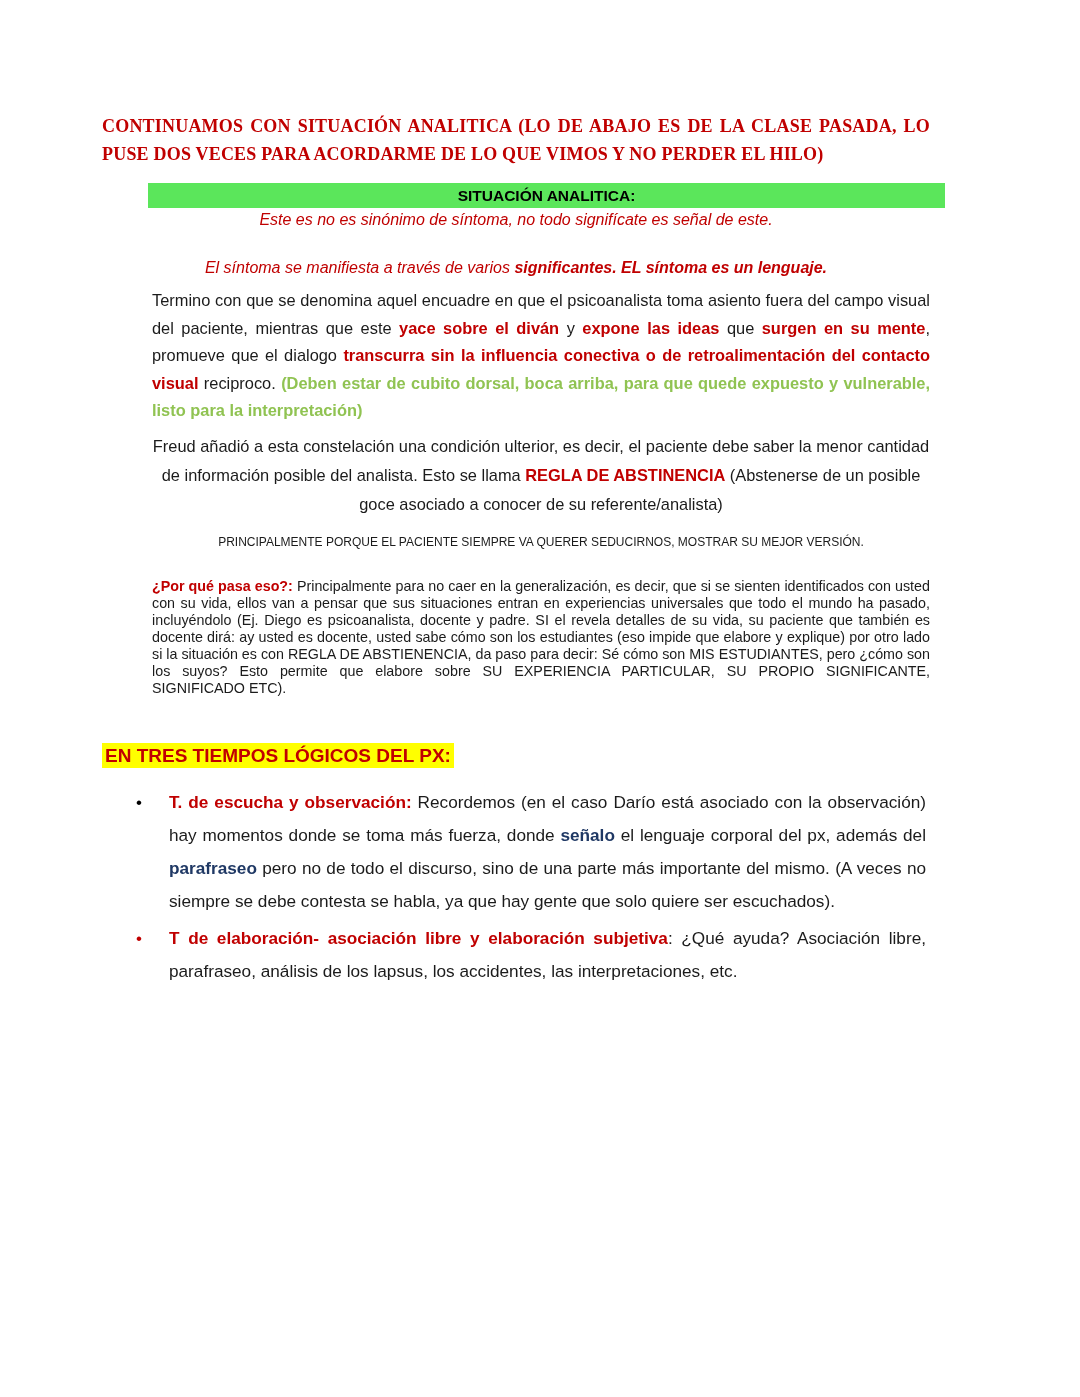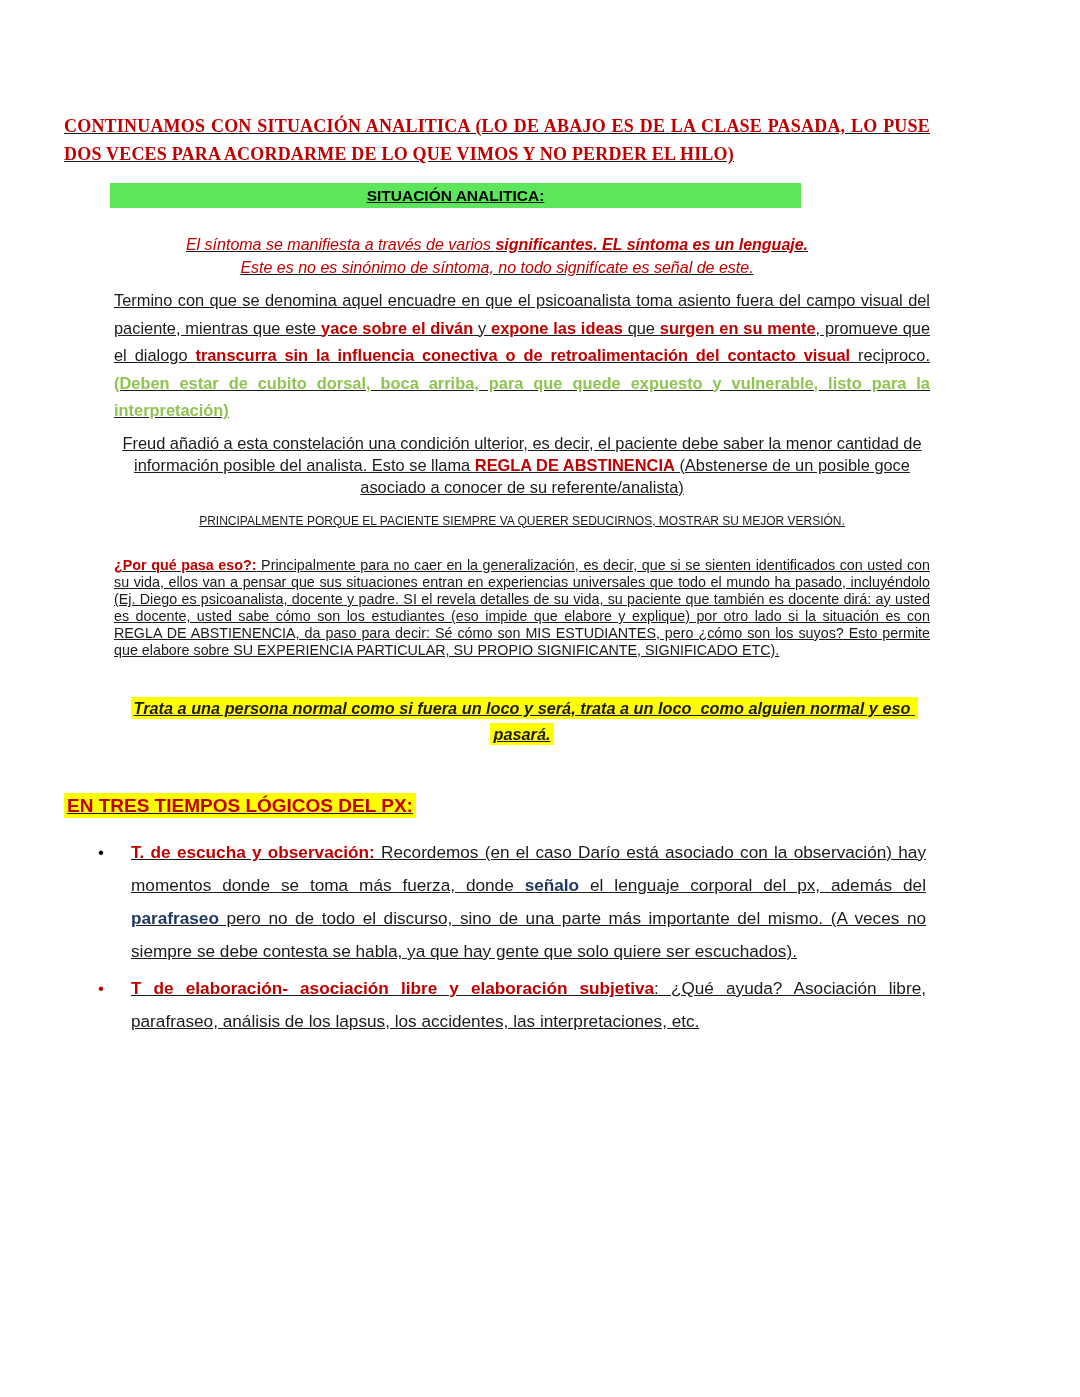--- a/index.html
+++ b/index.html
@@ -12,39 +12,38 @@
     height: 1397px;
     overflow: hidden;
     font-family: "Liberation Sans", sans-serif;
     color: #1b1b1b;
     -webkit-font-smoothing: antialiased;
   }
   .page {
     box-sizing: border-box;
     width: 1080px;
     height: 1397px;
-    padding: 112px 150px 0 64px;
+    padding: 112px 150px 0 102px;
     background: #ffffff;
-    text-decoration: underline;
   }
   
   .doc-header {
     margin: 0;
     font-family: "Liberation Serif", serif;
     font-weight: bold;
     color: var(--dark-red, #C00000);
     font-size: 18px;
     line-height: 28px;
     text-align: justify;
     letter-spacing: 0.2px;
   }
   
   .green-bar {
     margin: 15px 0 0 46px;
-    width: 691px;
+    width: 797px;
     background: var(--green-highlight, #5BE65B);
     text-align: center;
     line-height: 25px;
     height: 25px;
   }
   .green-bar span {
     font-weight: bold;
     font-size: 15.5px;
     color: #000000;
   }
@@ -61,21 +60,21 @@
   
   .para {
     margin: 8px 0 0 50px;
     font-size: 16.4px;
     line-height: 27.5px;
     text-align: justify;
   }
   .para-freud {
     margin: 7px 0 0 50px;
     font-size: 16.4px;
-    line-height: 22px;
+    line-height: 29px;
     text-align: center;
   }
   .para-principal {
     margin: 10px 0 0 50px;
     font-size: 12px;
     line-height: 27.5px;
     text-align: center;
   }
   .para-porque {
     margin: 22px 0 8px 50px;
@@ -141,34 +140,31 @@
 <body>
 
 <div class="page">
 
   <p class="doc-header">CONTINUAMOS CON SITUACIÓN ANALITICA (LO DE ABAJO ES DE LA CLASE PASADA, LO PUSE DOS VECES PARA ACORDARME DE LO QUE VIMOS Y NO PERDER EL HILO)</p>
 
   <div class="green-bar">
     <span>SITUACIÓN ANALITICA:</span>
   </div>
 
+  <p class="epigraph"><span>Este es no es sinónimo de síntoma, no todo signifícate es señal de este.</span></p>
   <p class="epigraph first"><span>El síntoma se manifiesta a través de varios </span><span class="b">significantes. EL síntoma es un lenguaje.</span></p>
-  <p class="epigraph"><span>Este es no es sinónimo de síntoma, no todo signifícate es señal de este.</span></p>
 
   <p class="para"><span>Termino con que se denomina aquel encuadre en que el psicoanalista toma asiento fuera del campo visual del paciente, mientras que este </span><span class="rb">yace sobre el diván</span><span> y </span><span class="rb">expone las ideas</span><span> que </span><span class="rb">surgen en su mente</span><span>, promueve que el dialogo </span><span class="rb">transcurra sin la influencia conectiva o de retroalimentación del contacto visual</span><span> reciproco. </span><span class="gb">(Deben estar de cubito dorsal, boca arriba, para que quede expuesto y vulnerable, listo para la interpretación)</span></p>
 
   <p class="para-freud"><span>Freud añadió a esta constelación una condición ulterior, es decir, el paciente debe saber la menor cantidad de información posible del analista. Esto se llama </span><span class="rb">REGLA DE ABSTINENCIA</span><span> (Abstenerse de un posible goce asociado a conocer de su referente/analista)</span></p>
 
   <p class="para-principal">PRINCIPALMENTE PORQUE EL PACIENTE SIEMPRE VA QUERER SEDUCIRNOS, MOSTRAR SU MEJOR VERSIÓN.</p>
 
   <p class="para-porque"><span class="rb">¿Por qué pasa eso?:</span><span> Principalmente para no caer en la generalización, es decir, que si se sienten identificados con usted con su vida, ellos van a pensar que sus situaciones entran en experiencias universales que todo el mundo ha pasado, incluyéndolo (Ej. Diego es psicoanalista, docente y padre. SI el revela detalles de su vida, su paciente que también es docente dirá: ay usted es docente, usted sabe cómo son los estudiantes (eso impide que elabore y explique) por otro lado si la situación es con REGLA DE ABSTIENENCIA, da paso para decir: Sé cómo son MIS ESTUDIANTES, pero ¿cómo son los suyos? Esto permite que elabore sobre SU EXPERIENCIA PARTICULAR, SU PROPIO SIGNIFICANTE, SIGNIFICADO ETC).</span></p>
 
-  <p class="quote">
-    <span class="hl-y">Trata a una persona normal como si fuera un loco y será, trata a un loco  como alguien normal y eso pasará.</span>
-  </p>
 
   <p class="tiempos">
     <span class="hl-y">EN TRES TIEMPOS LÓGICOS DEL PX:</span>
   </p>
 
   <div class="bullets">
     <div class="bullet">
       <span class="bullet-dot">•</span>
       <p class="bullet-text"><span class="rb">T. de escucha y observación:</span><span> Recordemos (en el caso Darío está asociado con la observación) hay momentos donde se toma más fuerza, donde </span><span class="bb">señalo</span><span> el lenguaje corporal del px, además del </span><span class="bb">parafraseo</span><span> pero no de todo el discurso, sino de una parte más importante del mismo. (A veces no siempre se debe contesta  se habla, ya que hay gente que solo quiere ser escuchados).</span></p>
     </div>

